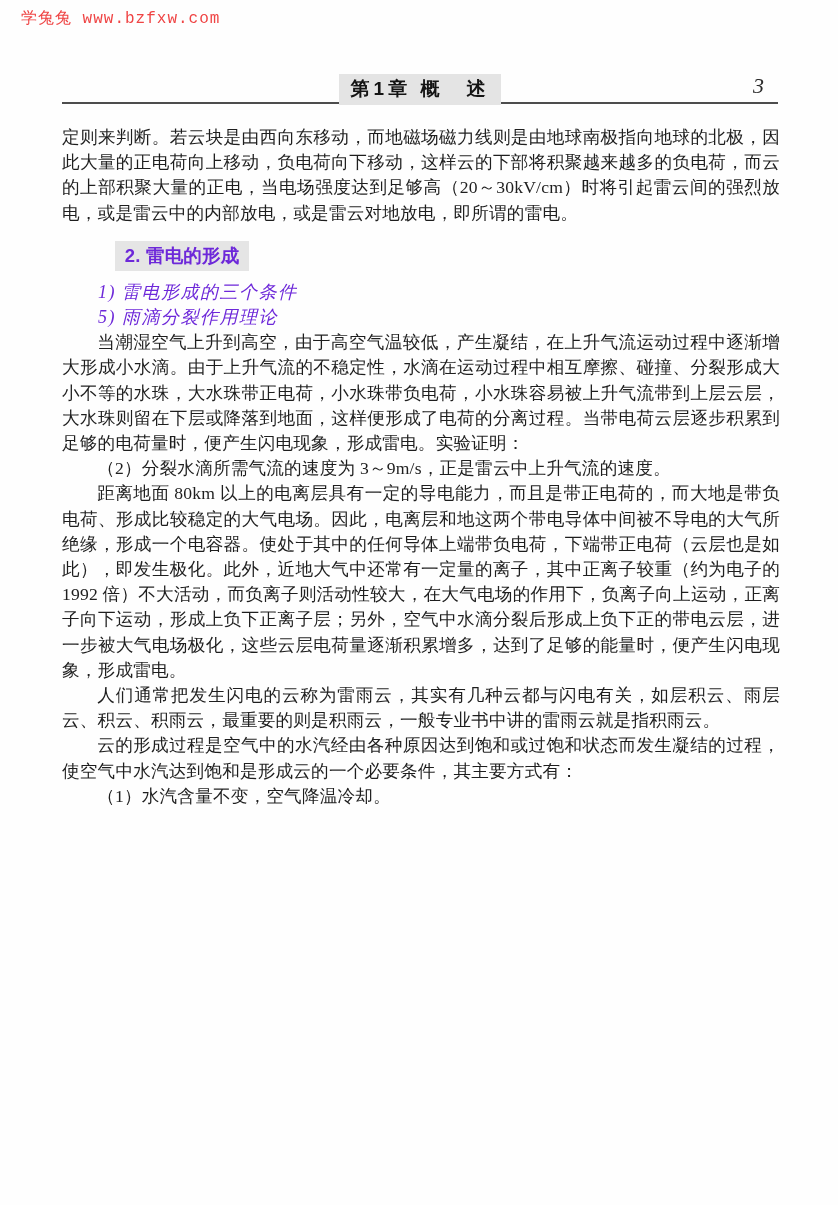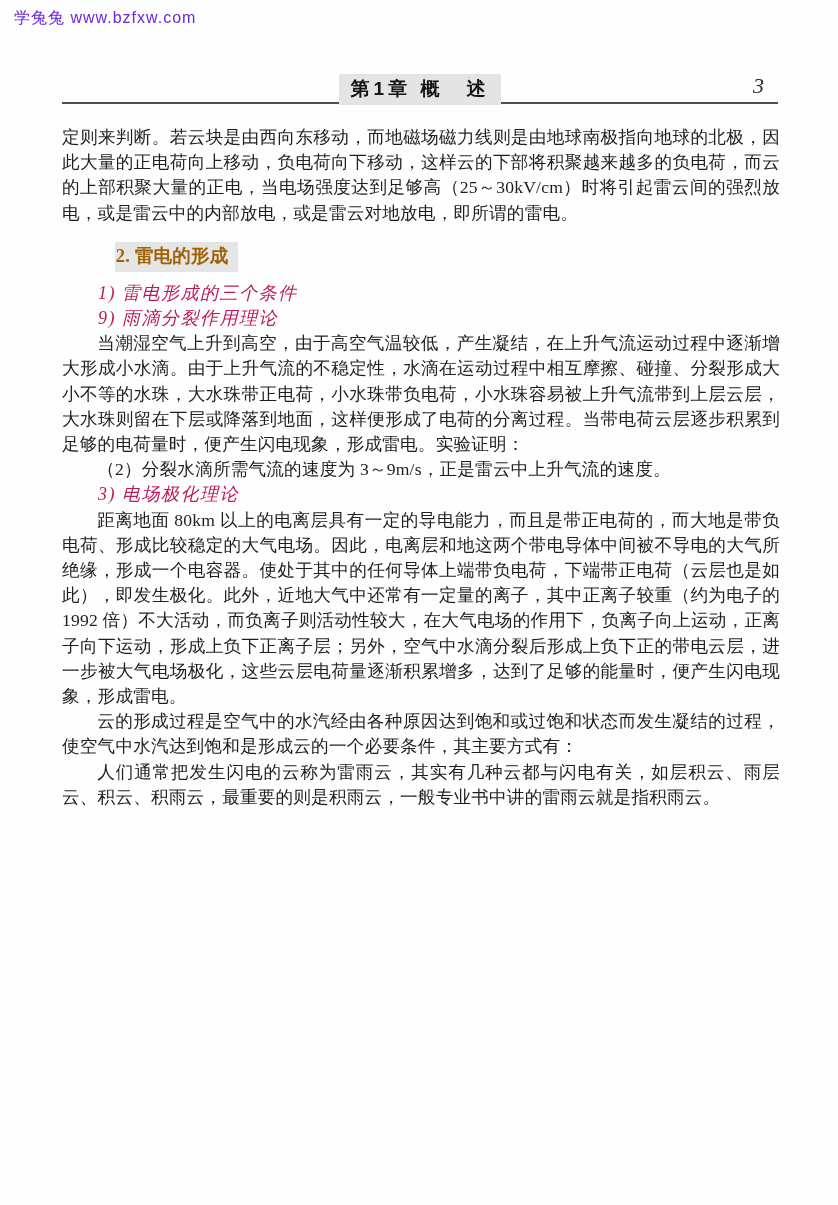--- a/index.html
+++ b/index.html
@@ -7,24 +7,24 @@
   .page {
     position:relative;
     width:838px; height:1205px;
     margin:0 auto;
     background:#fefefe;
     font-family:"Liberation Serif","DejaVu Serif",serif;
     color:#1e1e1e;
     overflow:hidden;
   }
   .watermark {
-    position:absolute; left:14px; top:8px;
-    font-family:Liberation Sans, sans-serif;
+    position:absolute; left:21px; top:8px;
+    font-family:Liberation Mono, monospace;
     font-size:16px; letter-spacing:1px;
-    color:#6d28d9;
+    color:#ef4444;
     white-space:nowrap;
   }
   .page-header {
     position:absolute; left:62px; top:72px; width:716px; height:32px;
     border-bottom:2px solid #4d4d4d;
   }
   .chapter-heading {
     position:absolute; left:0; right:0; top:2px;
     text-align:center;
   }
@@ -54,56 +54,56 @@
   .content p { margin:0; }
   .content p.indent { text-indent:2em; }
   .section-heading {
     margin:14px 0 9px 0;
     padding-left:2em;
     line-height:27px;
   }
   .section-heading .hl {
     display:inline-block;
     background:#e5e5e5;
-    padding:1px 10px 2px 1px;
-    font-family:Liberation Serif, serif;
+    padding:1px 10px 2px 10px;
+    font-family:Liberation Sans, sans-serif;
     font-weight:bold;
     font-size:18.5px;
-    color:#a16207;
+    color:#6d28d9;
   }
   .subheading {
     margin:21px 0 16px 0;
     text-indent:2em;
     font-style:italic;
     font-size:18px;
     letter-spacing:1.5px;
-    color:#be185d;
+    color:#6d28d9;
   }
   .list-item { text-indent:2em; }
 </style>
 </head>
 <body>
 
 <div class="page">
 
   <div class="watermark">学兔兔 www.bzfxw.com</div>
 
   <div class="page-header">
     <div class="chapter-heading">
       <span class="hl">第1章  概　述</span>
     </div>
     <div class="page-number">3</div>
   </div>
 
   <div class="content">
-    <p class="para">定则来判断。若云块是由西向东移动，而地磁场磁力线则是由地球南极指向地球的北极，因此大量的正电荷向上移动，负电荷向下移动，这样云的下部将积聚越来越多的负电荷，而云的上部积聚大量的正电，当电场强度达到足够高（25～30kV/cm）时将引起雷云间的强烈放电，或是雷云中的内部放电，或是雷云对地放电，即所谓的雷电。</p>
+    <p class="para">定则来判断。若云块是由西向东移动，而地磁场磁力线则是由地球南极指向地球的北极，因此大量的正电荷向上移动，负电荷向下移动，这样云的下部将积聚越来越多的负电荷，而云的上部积聚大量的正电，当电场强度达到足够高（20～30kV/cm）时将引起雷云间的强烈放电，或是雷云中的内部放电，或是雷云对地放电，即所谓的雷电。</p>
     <h2 class="section-heading"><span class="hl">2.  雷电的形成</span></h2>
     <p class="subheading">1) 雷电形成的三个条件</p>
-    <p class="subheading">9) 雨滴分裂作用理论</p>
+    <p class="subheading">5) 雨滴分裂作用理论</p>
     <p class="para indent">当潮湿空气上升到高空，由于高空气温较低，产生凝结，在上升气流运动过程中逐渐增大形成小水滴。由于上升气流的不稳定性，水滴在运动过程中相互摩擦、碰撞、分裂形成大小不等的水珠，大水珠带正电荷，小水珠带负电荷，小水珠容易被上升气流带到上层云层，大水珠则留在下层或降落到地面，这样便形成了电荷的分离过程。当带电荷云层逐步积累到足够的电荷量时，便产生闪电现象，形成雷电。实验证明：</p>
     <p class="list-item">（2）分裂水滴所需气流的速度为 3～9m/s，正是雷云中上升气流的速度。</p>
-    <p class="subheading">3) 电场极化理论</p>
     <p class="para indent">距离地面 80km 以上的电离层具有一定的导电能力，而且是带正电荷的，而大地是带负电荷、形成比较稳定的大气电场。因此，电离层和地这两个带电导体中间被不导电的大气所绝缘，形成一个电容器。使处于其中的任何导体上端带负电荷，下端带正电荷（云层也是如此），即发生极化。此外，近地大气中还常有一定量的离子，其中正离子较重（约为电子的 1992 倍）不大活动，而负离子则活动性较大，在大气电场的作用下，负离子向上运动，正离子向下运动，形成上负下正离子层；另外，空气中水滴分裂后形成上负下正的带电云层，进一步被大气电场极化，这些云层电荷量逐渐积累增多，达到了足够的能量时，便产生闪电现象，形成雷电。</p>
+    <p class="para indent">人们通常把发生闪电的云称为雷雨云，其实有几种云都与闪电有关，如层积云、雨层云、积云、积雨云，最重要的则是积雨云，一般专业书中讲的雷雨云就是指积雨云。</p>
     <p class="para indent">云的形成过程是空气中的水汽经由各种原因达到饱和或过饱和状态而发生凝结的过程，使空气中水汽达到饱和是形成云的一个必要条件，其主要方式有：</p>
-    <p class="para indent">人们通常把发生闪电的云称为雷雨云，其实有几种云都与闪电有关，如层积云、雨层云、积云、积雨云，最重要的则是积雨云，一般专业书中讲的雷雨云就是指积雨云。</p>
+    <p class="list-item">（1）水汽含量不变，空气降温冷却。</p>
   </div>
 
 </div>
 
 </body></html>

